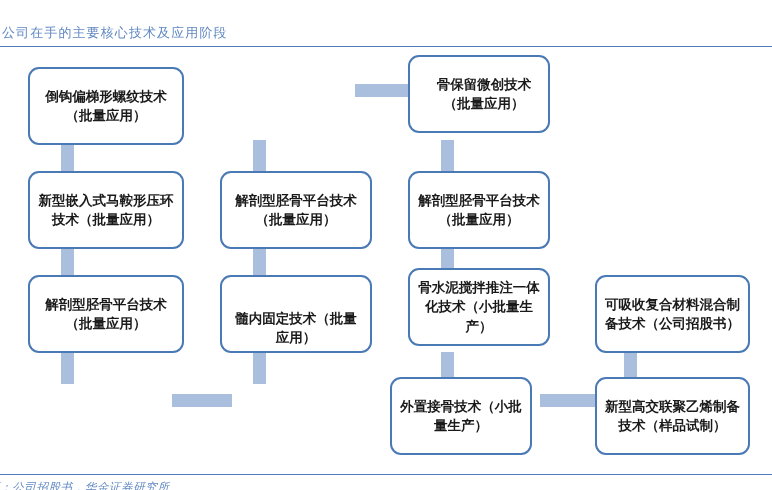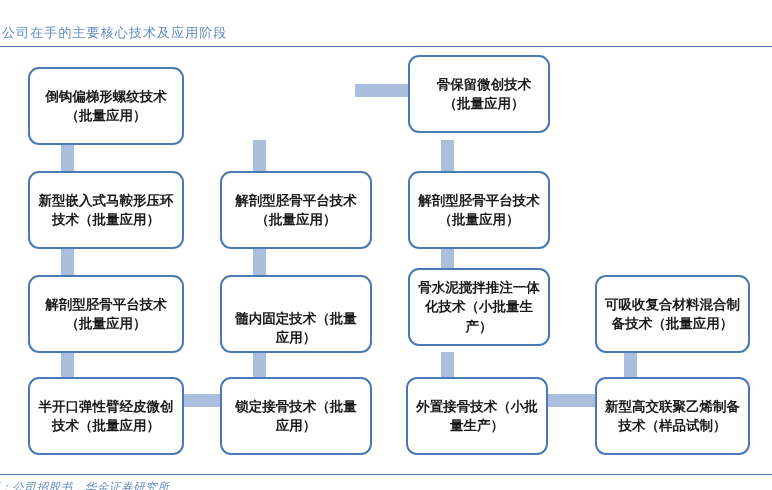--- a/index.html
+++ b/index.html
@@ -116,30 +116,24 @@
   <div class="node" style="left:28px;top:263px;width:156px;height:78px;">
     <span>解剖型胫骨平台技术（批量应用）</span>
   </div>
   <div class="node" style="left:220px;top:263px;width:152px;height:78px;align-items:flex-end;">
     <span>髓内固定技术（批量应用）</span>
   </div>
   <div class="node" style="left:408px;top:256px;width:142px;height:78px;">
     <span>骨水泥搅拌推注一体化技术（小批量生产）</span>
   </div>
   <div class="node" style="left:595px;top:263px;width:155px;height:78px;">
-    <span>可吸收复合材料混合制备技术（批量应用）</span>
+    <span>可吸收复合材料混合制备技术（公司招股书）</span>
   </div>
 
-  <div class="node" style="left:28px;top:365px;width:156px;height:78px;">
-    <span>半开口弹性臂经皮微创技术（批量应用）</span>
-  </div>
-  <div class="node" style="left:220px;top:365px;width:152px;height:78px;">
-    <span>锁定接骨技术（批量应用）</span>
-  </div>
-  <div class="node" style="left:406px;top:365px;width:142px;height:78px;text-align:center;">
+  <div class="node" style="left:390px;top:365px;width:142px;height:78px;text-align:center;">
     <span>外置接骨技术（小批量生产）</span>
   </div>
   <div class="node" style="left:595px;top:365px;width:155px;height:78px;justify-content:flex-end;">
     <span>新型高交联聚乙烯制备技术（样品试制）</span>
   </div>
 
   <div class="footer-rule"></div>
   <div class="source-note">源：公司招股书，华金证券研究所</div>
 
 </div>

